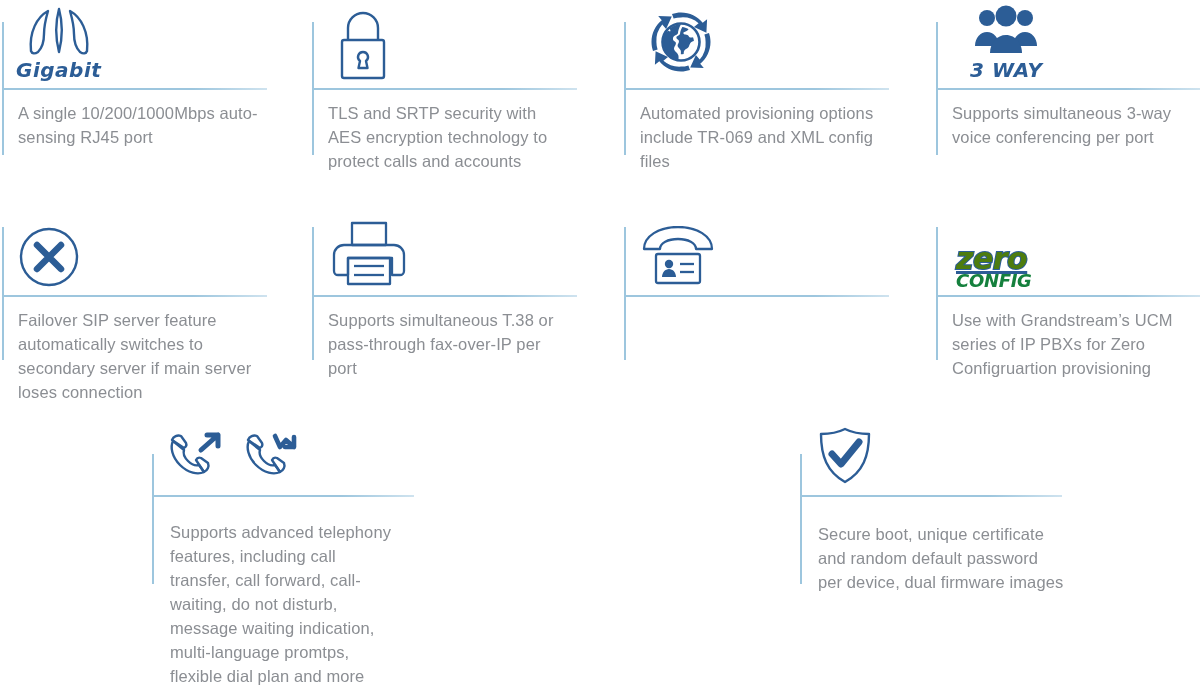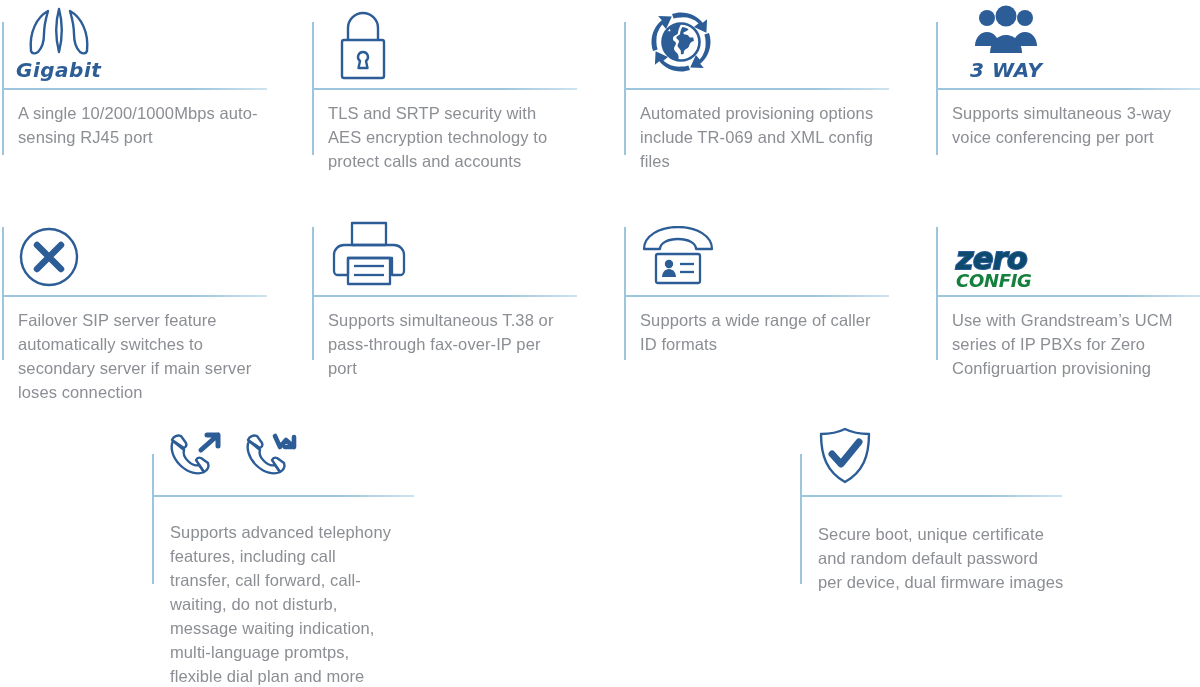--- a/index.html
+++ b/index.html
@@ -85,23 +85,24 @@
     flex-direction: column;
     align-items: flex-start;
     line-height: 0.86;
   }
   .zero-word {
     font-family: "DejaVu Sans", sans-serif;
     font-size: 30px;
     font-weight: 700;
     font-style: italic;
     letter-spacing: -0.5px;
-    color: #0c4a6e;
+    color: #4d7c0f;
     -webkit-text-stroke: 2px #2c5d96;
     paint-order: stroke fill;
+    text-decoration: underline;
   }
   .config-word {
     font-family: "DejaVu Sans", sans-serif;
     font-size: 18px;
     font-weight: 700;
     font-style: italic;
     letter-spacing: -0.3px;
     color: #15803d;
     margin-top: 1px;
   }
@@ -253,21 +254,20 @@
               <line x1="38" y1="46" x2="52" y2="46"></line>
             </g>
             <g fill="#2c5d96">
               <circle cx="27" cy="38" r="4.2"></circle>
               <path d="M20 51 c0 -4.4 3.2 -8 7 -8 c3.8 0 7 3.6 7 8 Z"></path>
             </g>
           </svg>
         </span>
       </div>
     </div>
-    <div class="cell-text" style="left:16px; top:103px; width:236px;">Supports a wide range of caller ID formats</div>
   </div>
 
   <div class="feature-cell" style="left:936px; top:205px; width:264px; height:210px;">
     <div class="cell-vrule" style="height:133px;"></div>
     <div class="cell-hrule" style="top:90px; width:264px;"></div>
     <div class="cell-icon" style="left:20px; top:18px; height:65px;">
       <div class="zero-mark">
         <span class="zero-word">zero</span>
         <span class="config-word">CONFIG</span>
       </div>

